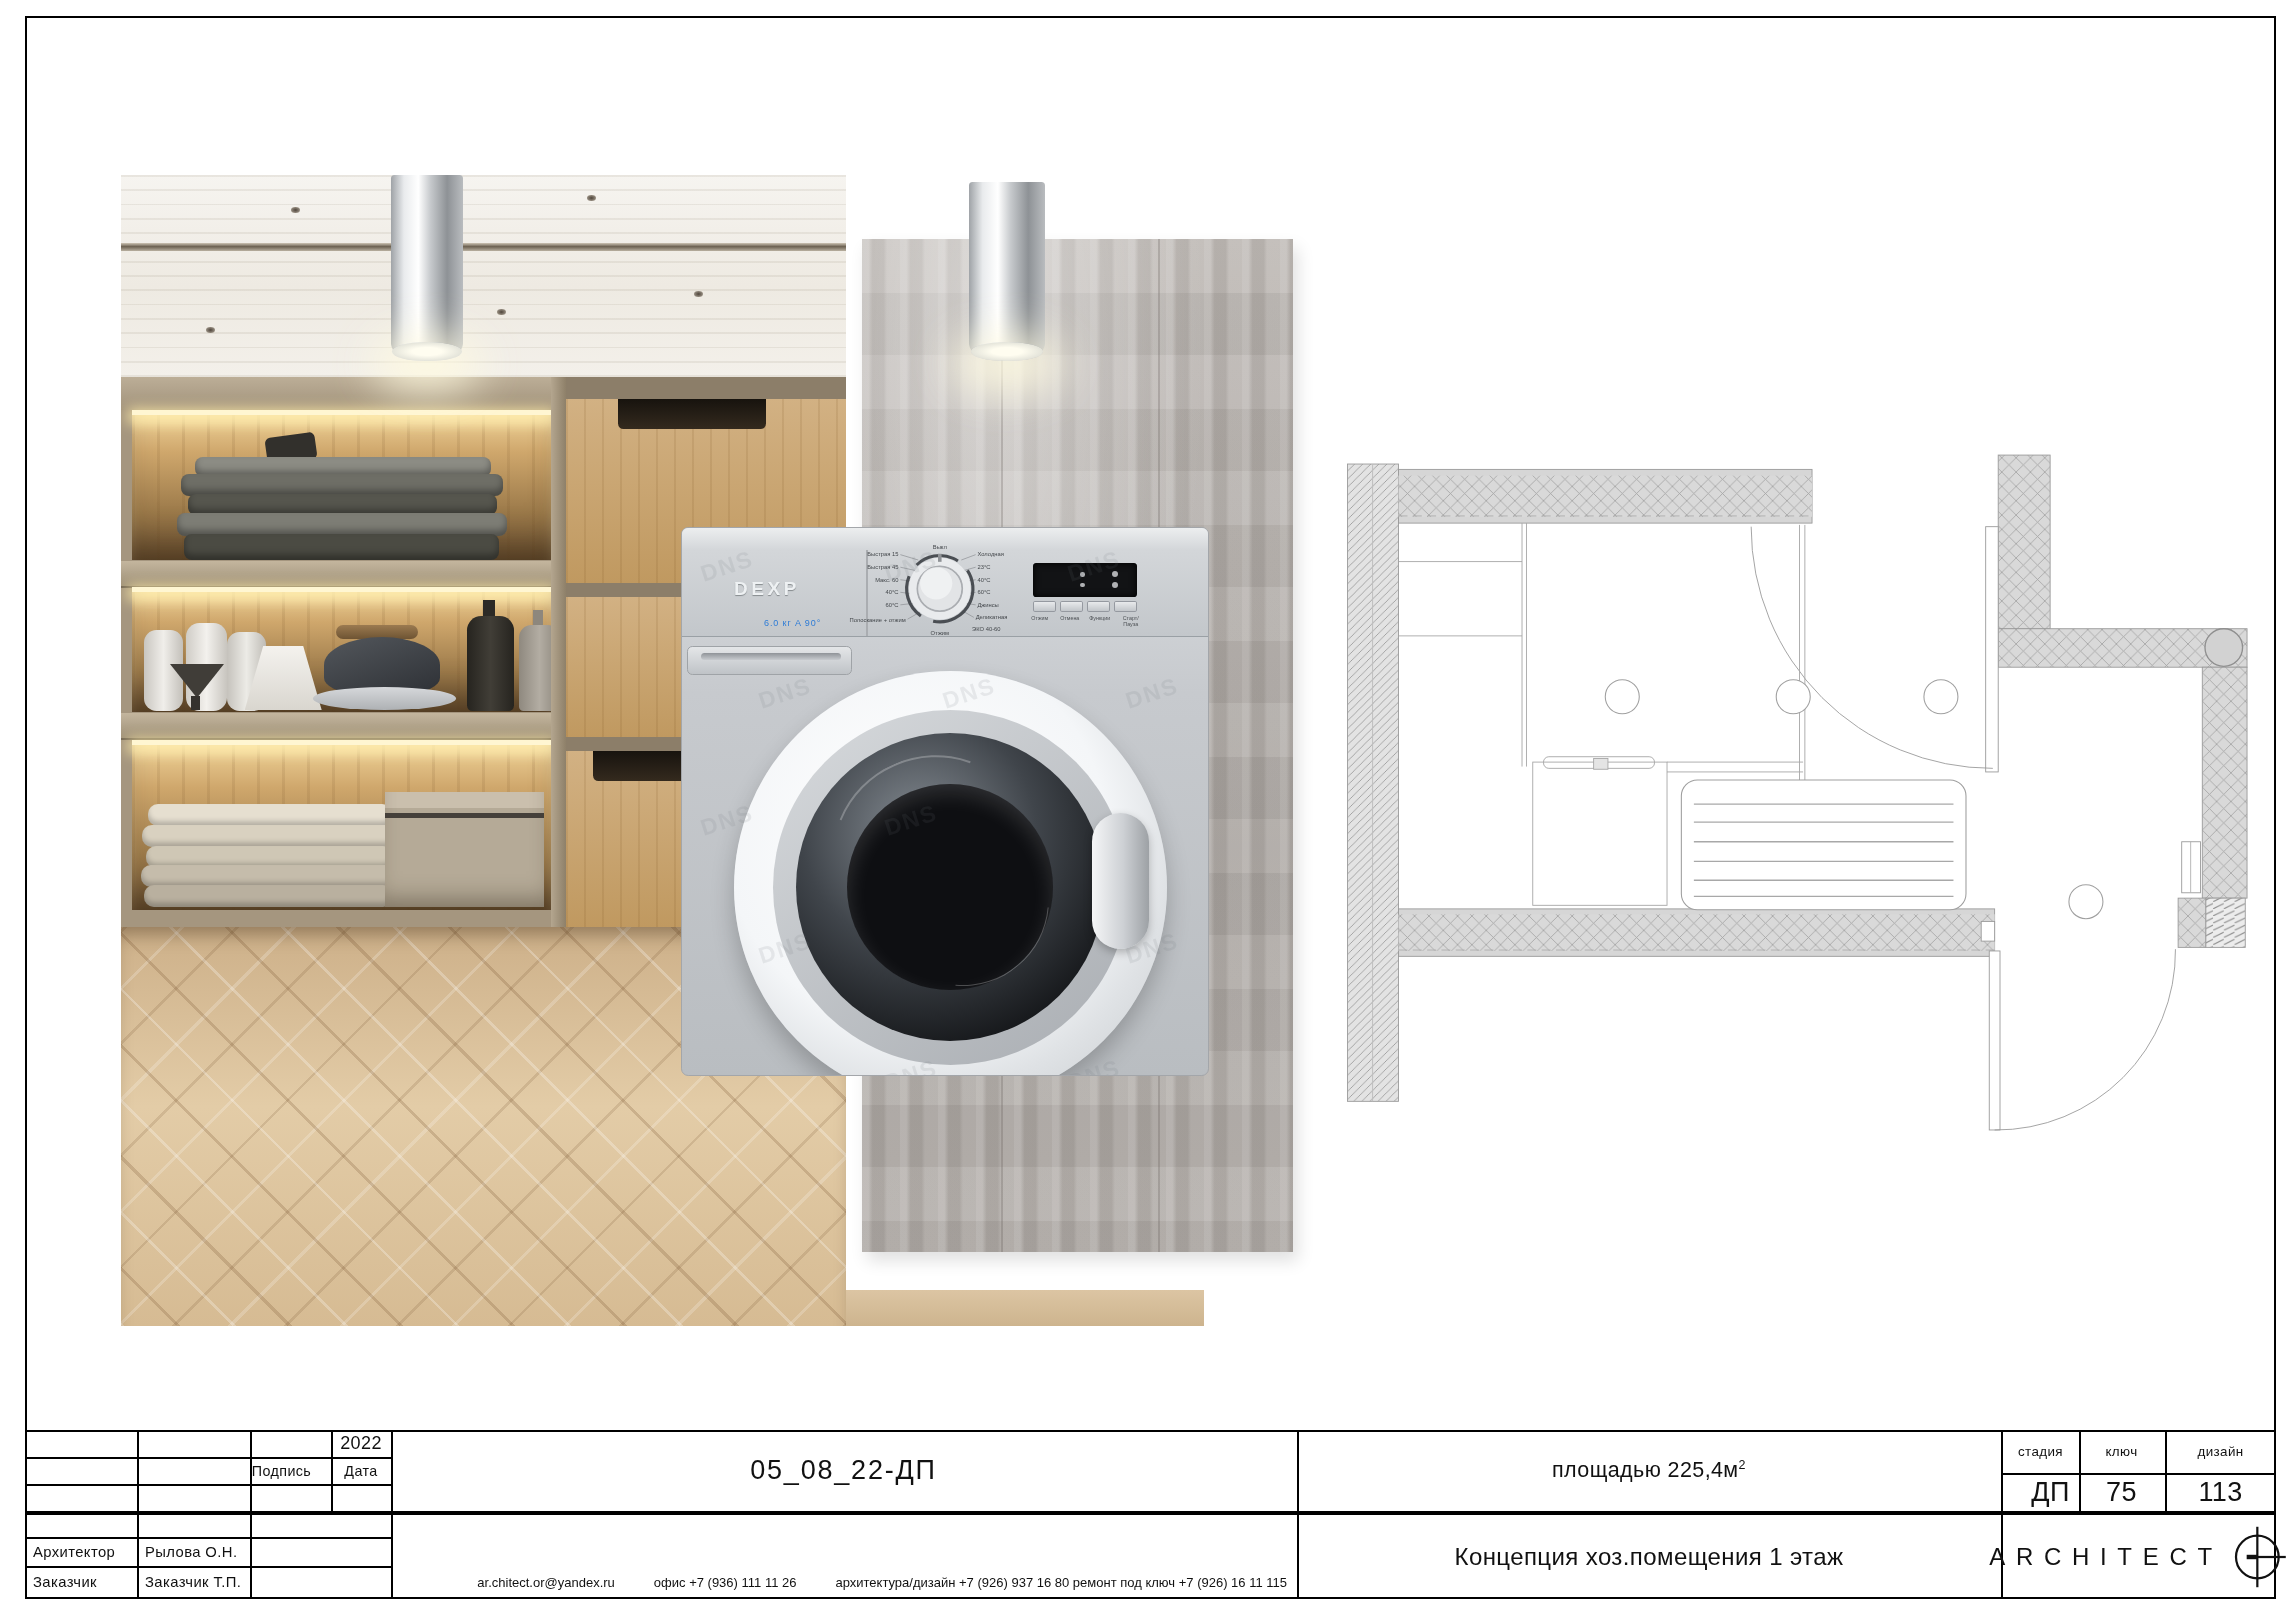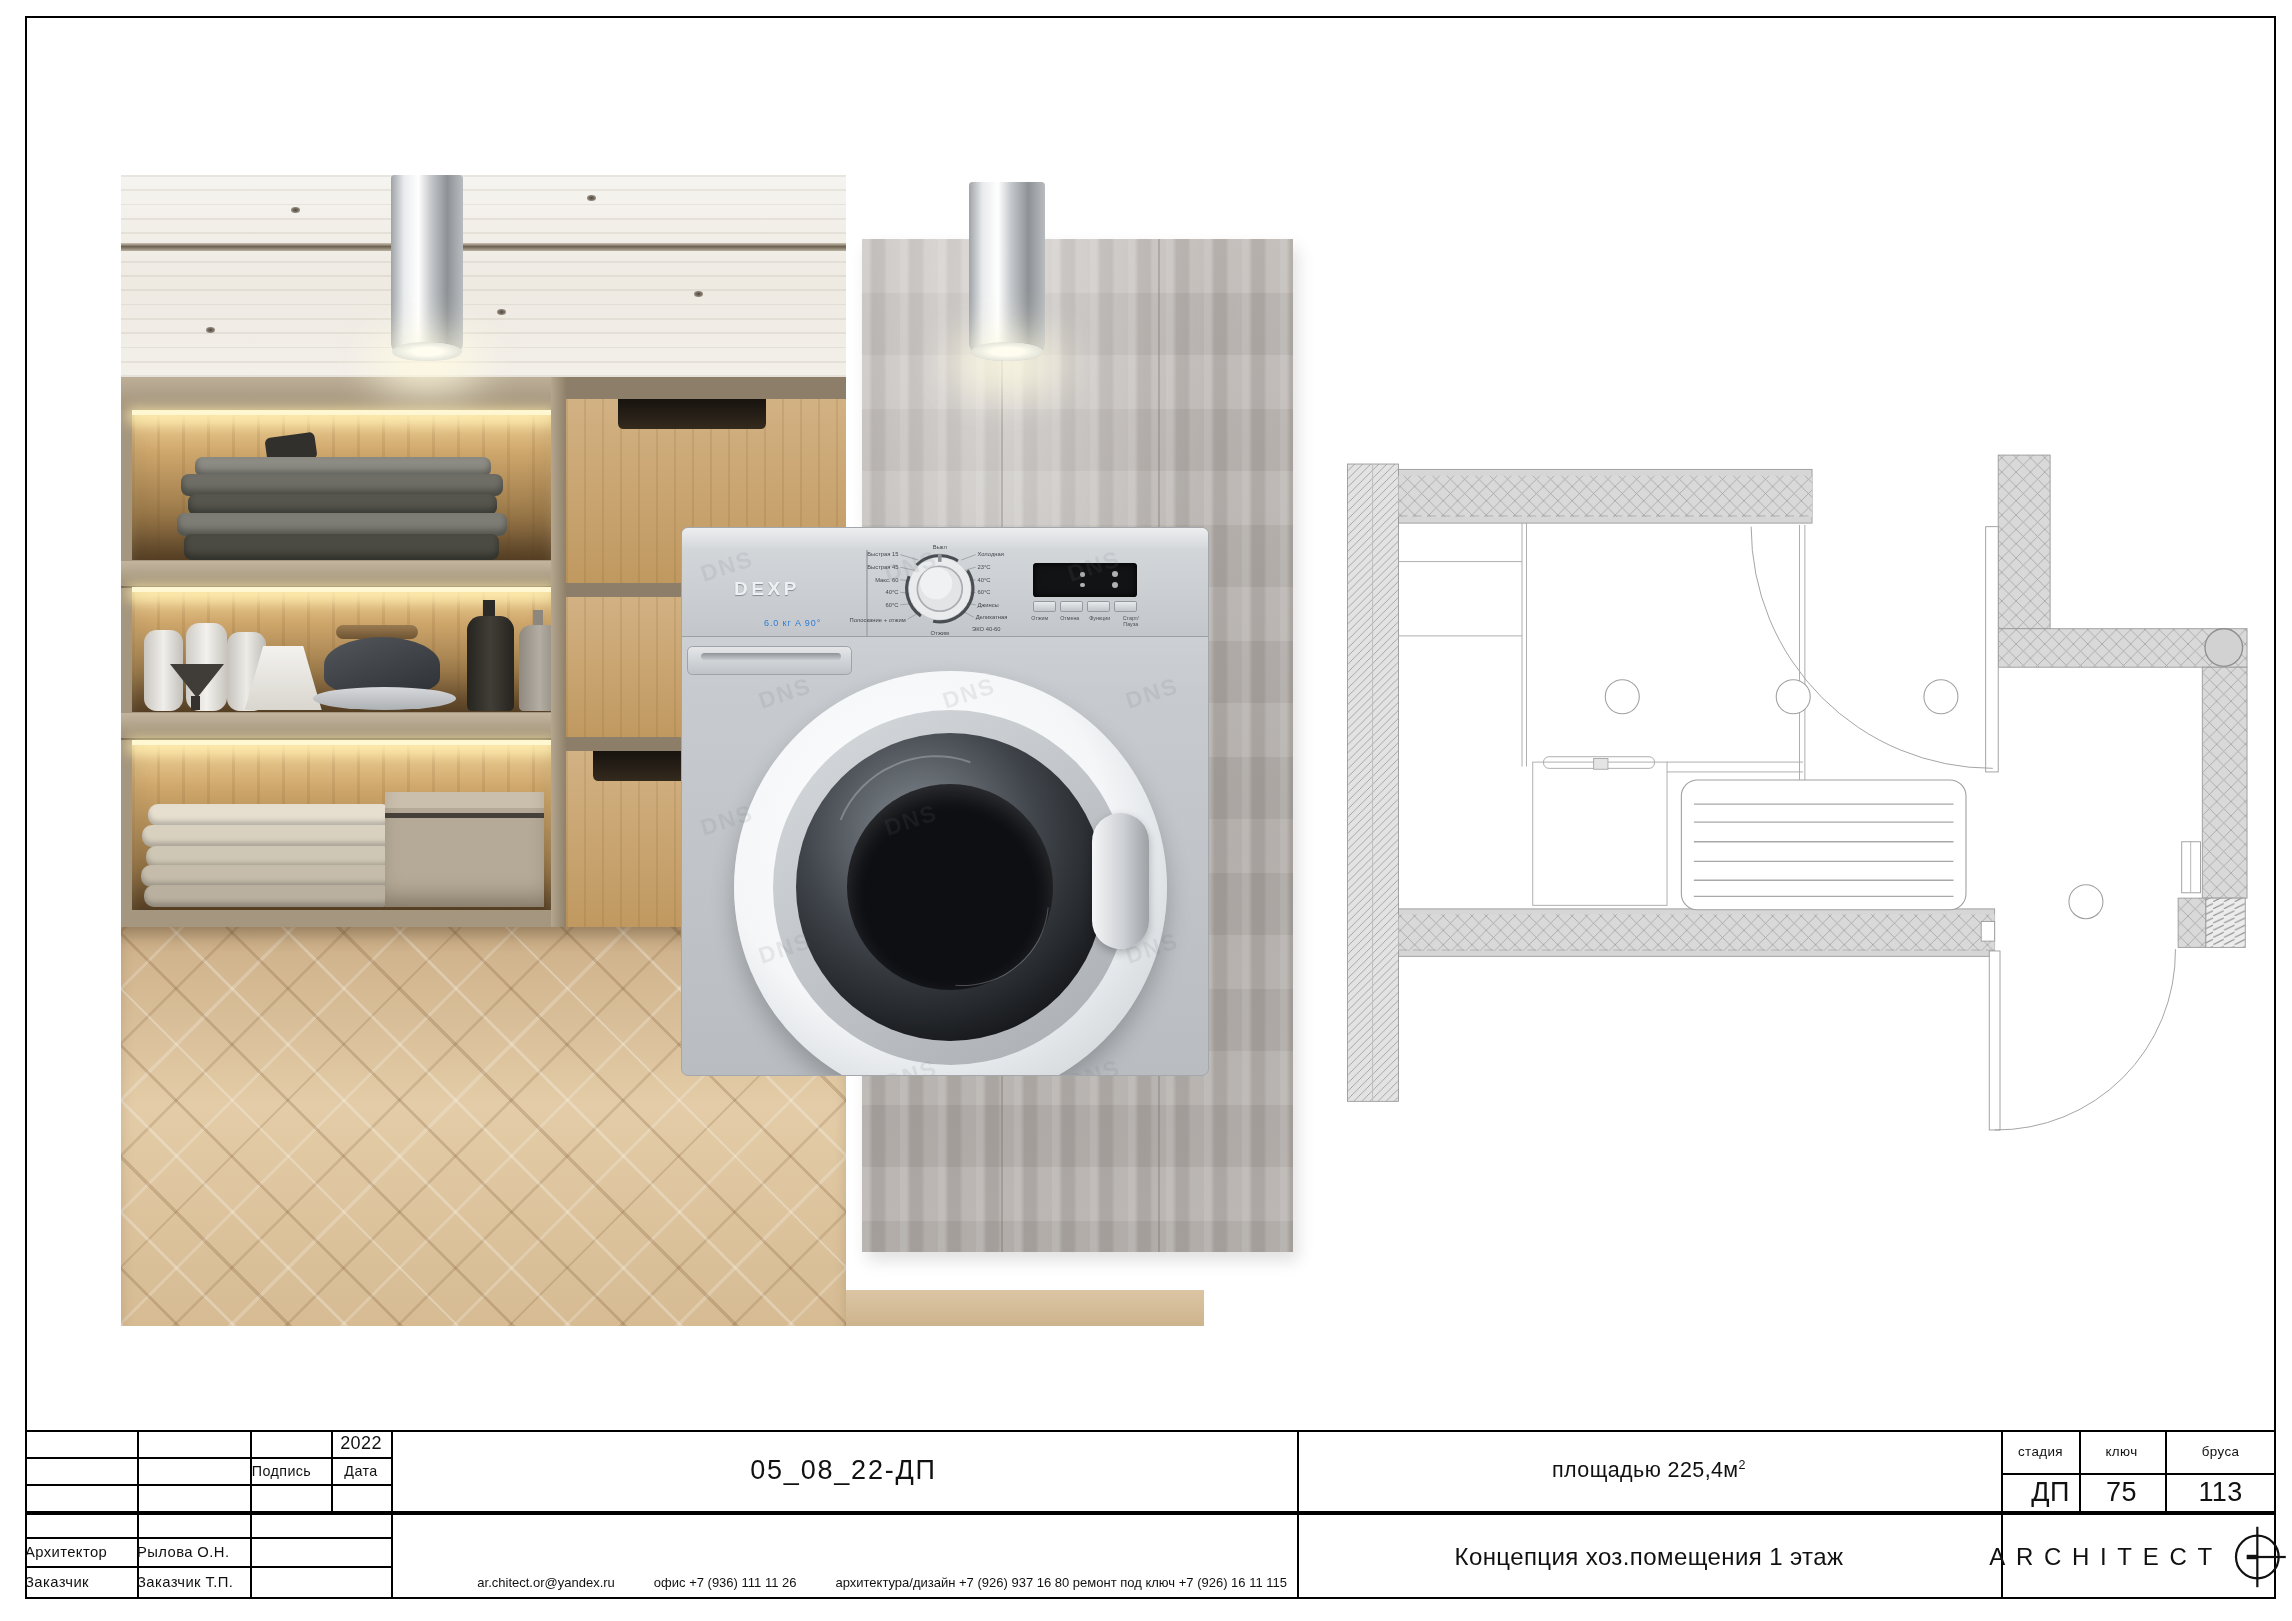--- a/index.html
+++ b/index.html
@@ -100,21 +100,21 @@
     background:linear-gradient(180deg,#dcc5a3,#cdb48e);}
   
   .dialsvg text{font-family:"Liberation Sans",sans-serif;font-size:6.5px;fill:#44484c;}
   
   .plan{left:1343px;top:443px;width:913px;height:708px;}
   
   .tb{left:25px;top:1430px;width:2251px;height:168px;}
   .ln{position:absolute;background:#000;}
   .cell{position:absolute;display:flex;align-items:center;justify-content:center;
         color:#111;letter-spacing:0.4px;}
-  .cell.left{justify-content:flex-start;padding-left:0;box-sizing:border-box;}
+  .cell.left{justify-content:flex-start;padding-left:8px;box-sizing:border-box;}
   .contacts{position:absolute;right:9px;bottom:7.2px;display:flex;gap:39px;font-size:13px;}
   .brandrow{display:flex;align-items:center;gap:9px;}
 </style>
 </head>
 <body>
 
 <div class="abs frame"></div>
 
 <div class="abs photo">
   <div class="abs planks">
@@ -406,21 +406,21 @@
       <span>архитектура/дизайн +7 (926) 937 16 80 ремонт под ключ +7 (926) 16 11 115</span>
     </div>
   </div>
 
   <div class="cell" style="left:1272px;top:0;width:704px;height:81px;font-size:21.5px;flex-direction:column;line-height:1.35;">
     <span><span>площадью 225,4м</span><sup style="font-size:12.5px;">2</sup></span>
   </div>
 
   <div class="cell" style="left:1976px;top:0;width:79px;height:43px;font-size:13.4px;">стадия</div>
   <div class="cell" style="left:2054px;top:0;width:85px;height:43px;font-size:13.4px;">ключ</div>
-  <div class="cell" style="left:2140px;top:0;width:111px;height:43px;font-size:13.4px;">бруса</div>
+  <div class="cell" style="left:2140px;top:0;width:111px;height:43px;font-size:13.4px;">дизайн</div>
   <div class="cell" style="left:1976px;top:43px;width:99px;height:39px;font-size:27px;">ДП</div>
   <div class="cell" style="left:2054px;top:43px;width:85px;height:39px;font-size:27px;">75</div>
   <div class="cell" style="left:2140px;top:43px;width:111px;height:39px;font-size:27px;">113</div>
 
   <div class="cell" style="left:1272px;top:85px;width:704px;height:83px;font-size:24px;">Концепция хоз.помещения 1 этаж</div>
   <div class="cell" style="left:1976px;top:85px;width:275px;height:83px;">
     <div class="brandrow">
       <span style="font-size:24px;letter-spacing:10.7px;">ARCHITECT</span>
       <svg width="56" height="64" viewBox="0 0 62 72">
         <circle cx="28" cy="36" r="24" fill="none" stroke="#111" stroke-width="2.5"></circle>

